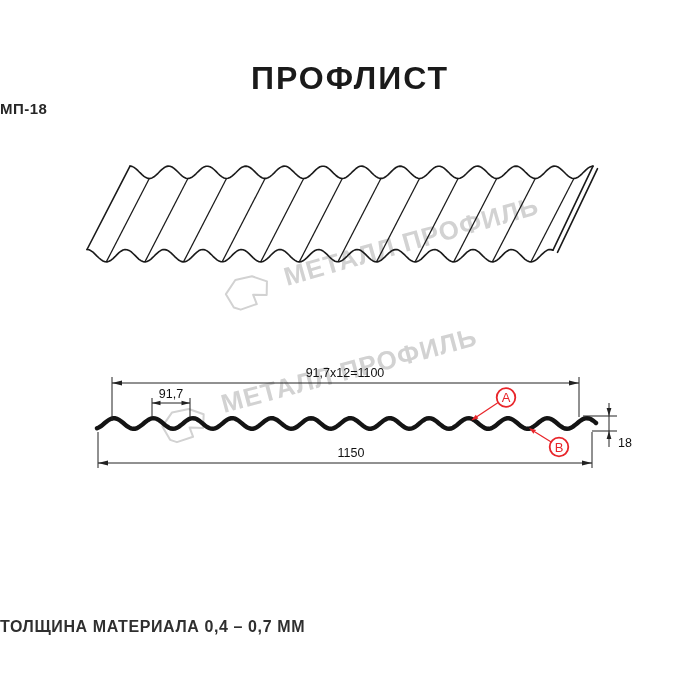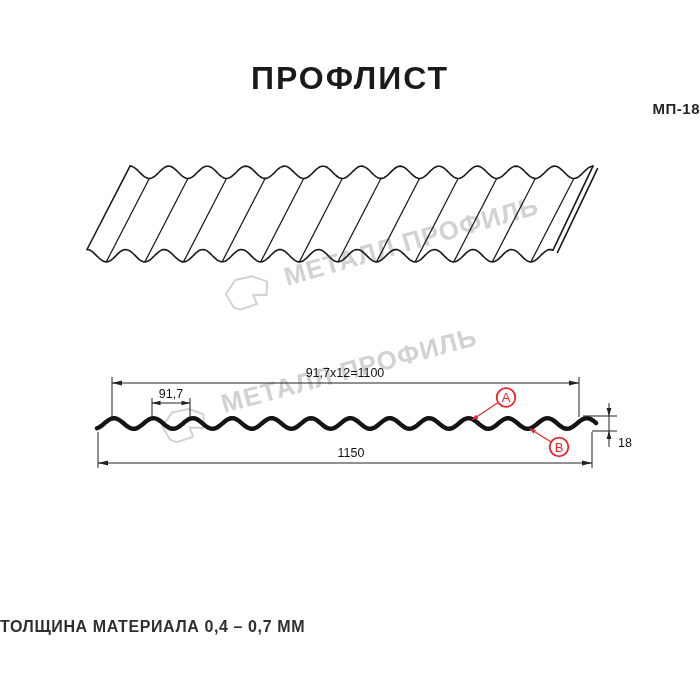--- a/index.html
+++ b/index.html
@@ -1,21 +1,21 @@
 <!DOCTYPE html>
 <html style="--accent: #e8252a; --wm: #d2d2d2;"><head>
 <meta charset="utf-8">
 <style>
   :root { --accent:#e8252a; --wm:#d2d2d2; }
   html,body { margin:0; padding:0; background:#fff; }
   body { width:700px; height:700px; font-family:"Liberation Sans", sans-serif; }
   .canvas { position:relative; width:700px; height:700px; overflow:hidden; background:#fff; }
   .page-title { position:absolute; top:60px; left:0; width:700px; text-align:center;
     font-size:32px; font-weight:800; letter-spacing:2px; color:#1a1a1a; }
-  .page-subtitle { position:absolute; top:100px; left:0; width:700px; text-align:right;
+  .page-subtitle { position:absolute; top:100px; left:0; width:700px; text-align:left;
     font-size:15px; font-weight:600; letter-spacing:0.5px; color:#262626; }
   .footer-note { position:absolute; top:618px; left:0; width:700px; 
     font-size:16px; font-weight:600; letter-spacing:0.6px; color:#2f2f2f; }
   svg.drawing { position:absolute; top:0; left:0; }
   .wm-logo { stroke:var(--wm); stroke-width:2; fill:none; stroke-linejoin:round; }
   .wm-text { font-family:"Liberation Sans", sans-serif; font-size:26px; font-weight:bold;
     fill:var(--wm); letter-spacing:1px; }
   .sheet { stroke:#1a1a1a; stroke-width:1.6; fill:none; stroke-linecap:round; stroke-linejoin:round; }
   .diag { stroke:#1a1a1a; stroke-width:1.25; }
   .thick-wave { stroke:#141414; stroke-width:4.4; fill:none; stroke-linecap:round; }

